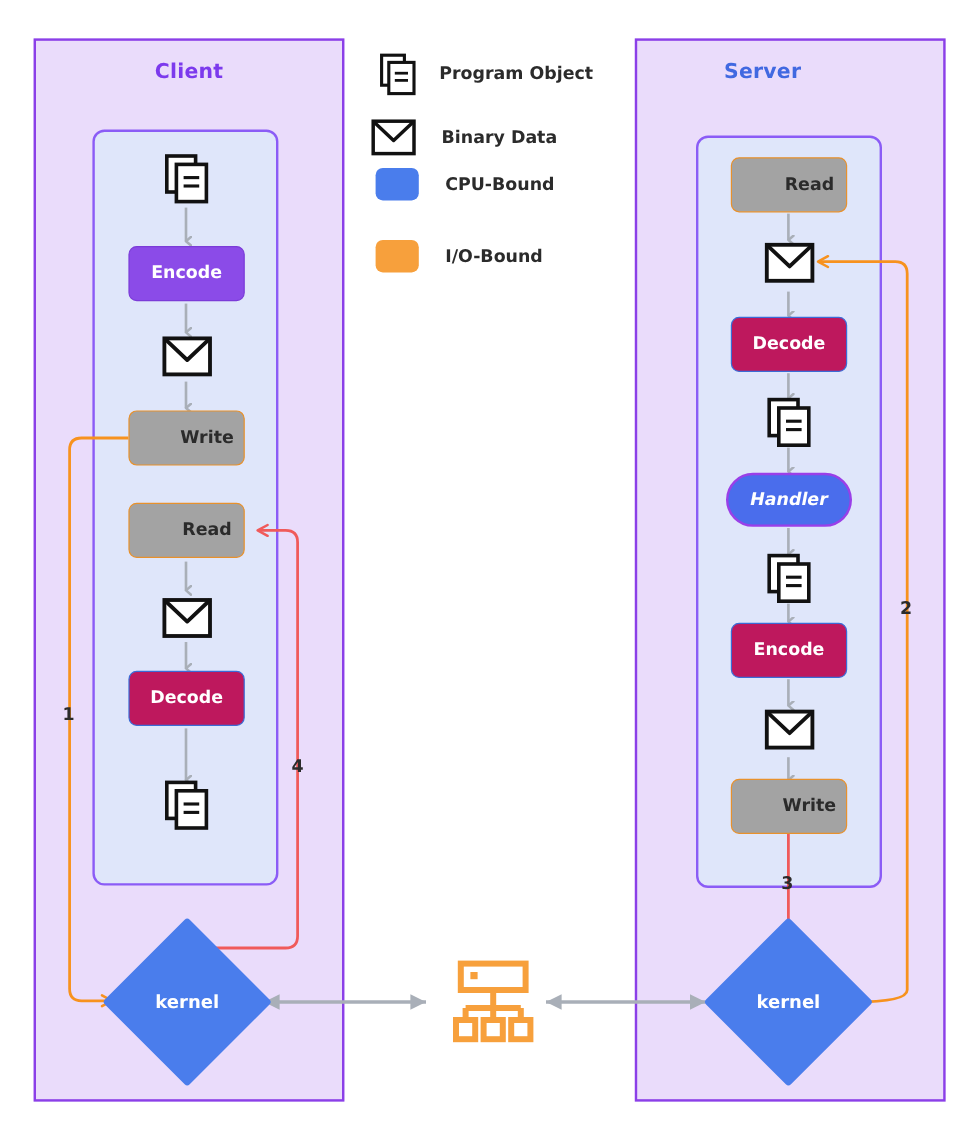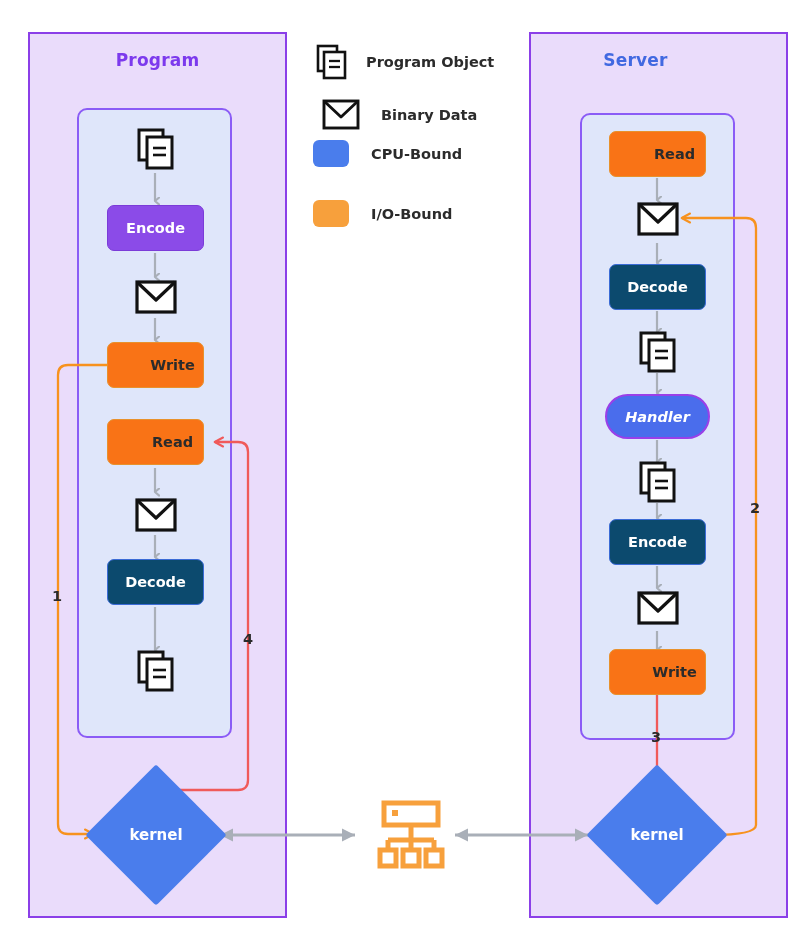--- a/index.html
+++ b/index.html
@@ -51,26 +51,26 @@
     position: absolute;
     box-sizing: border-box;
     display: flex;
     align-items: center;
     justify-content: center;
     font-size: 14.5px;
     font-weight: bold;
     border-radius: 7px;
   }
   .node.cpu {
-    background: #0c4a6e;
+    background: #be185d;
     border: 1.5px solid #3B6BD6;
     color: #ffffff;
   }
   .node.io {
-    background: #f97316;
+    background: #a3a3a3;
     border: 1.5px solid #E8912C;
     color: #2b2b2b;
     padding-left: 34px;
   }
   .node.encode-client {
     background: #8B4BE8;
     border: 1.5px solid #7B3BD8;
     color: #ffffff;
   }
   .node.handler {
@@ -138,21 +138,21 @@
     color: #2b2b2b;
   }
   svg { display: block; overflow: visible; }
 </style>
 </head>
 <body>
 
 <div id="stage">
 
   <div class="panel" style="left:28px; top:32px; width:259px; height:886px;"></div>
-  <div class="panel-title" style="left:28px; top:50px; width:259px; color:#7C3AED;">Program</div>
+  <div class="panel-title" style="left:28px; top:50px; width:259px; color:#7C3AED;">Client</div>
 
   <div class="lane" style="left:77px; top:108px; width:155px; height:630px;"></div>
 
   <div class="panel" style="left:529px; top:32px; width:259px; height:886px;"></div>
   <div class="panel-title" style="left:529px; top:50px; width:213px; color:#4169E1;">Server</div>
 
   <div class="lane" style="left:580px; top:113px; width:155px; height:627px;"></div>
 
   <svg class="abs" style="left:0; top:0; width:809px; height:947px; pointer-events:none;">
     <defs>
@@ -343,21 +343,21 @@
       <svg width="32" height="36" viewBox="0 0 32 36">
         <rect x="2" y="2" width="19" height="25" fill="#ffffff" stroke="#111111" stroke-width="2.6"></rect>
         <rect x="8" y="8" width="21" height="26" fill="#ffffff" stroke="#111111" stroke-width="2.6"></rect>
         <line x1="13" y1="17" x2="24" y2="17" stroke="#111111" stroke-width="2.3"></line>
         <line x1="13" y1="23" x2="24" y2="23" stroke="#111111" stroke-width="2.3"></line>
       </svg>
     </span>
     <span class="legend-label">Program Object</span>
   </div>
 
-  <div class="legend-row" style="left:322px; top:99px;">
+  <div class="legend-row" style="left:309px; top:99px;">
     <span>
       <svg width="38" height="31" viewBox="0 0 38 31">
         <rect x="2" y="2" width="34" height="27" fill="#ffffff" stroke="#111111" stroke-width="2.9"></rect>
         <path d="M 2 2 L 19 18 L 36 2" fill="none" stroke="#111111" stroke-width="2.9" stroke-linejoin="round"></path>
       </svg>
     </span>
     <span class="legend-label" style="margin-left:21px;">Binary Data</span>
   </div>
 
   <div class="legend-row" style="left:313px; top:140px;">

